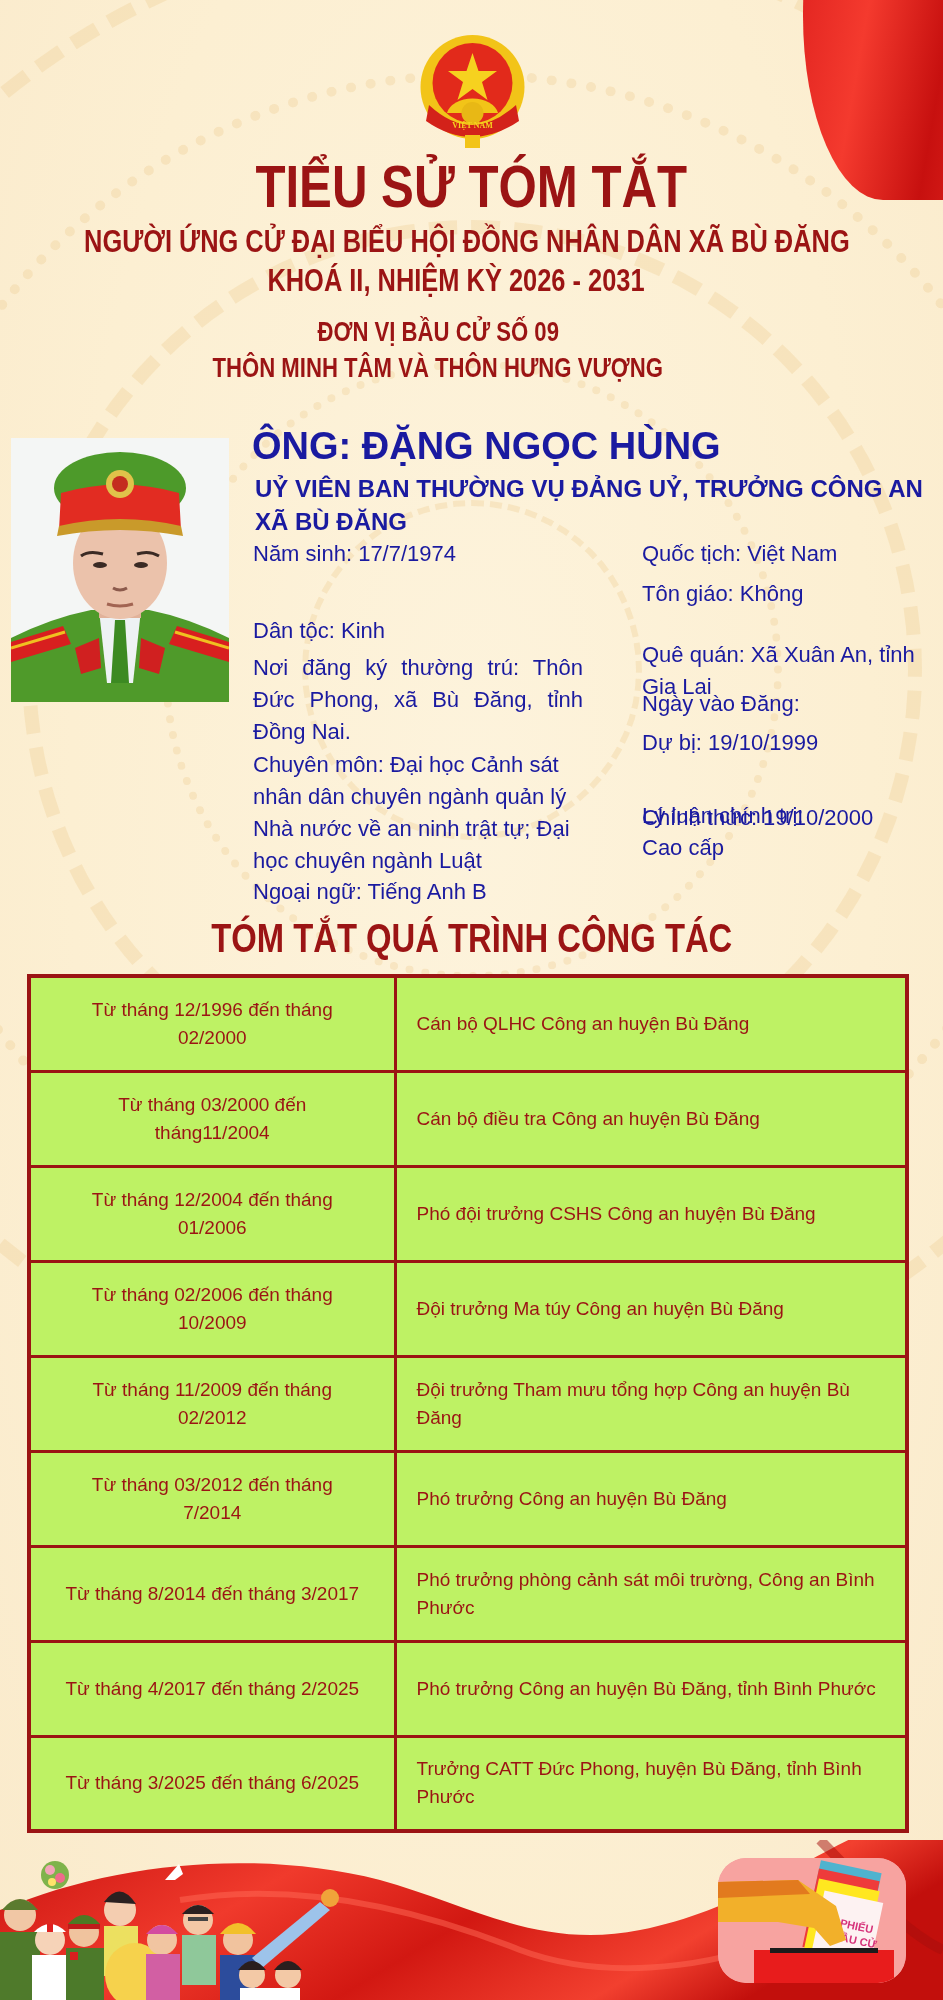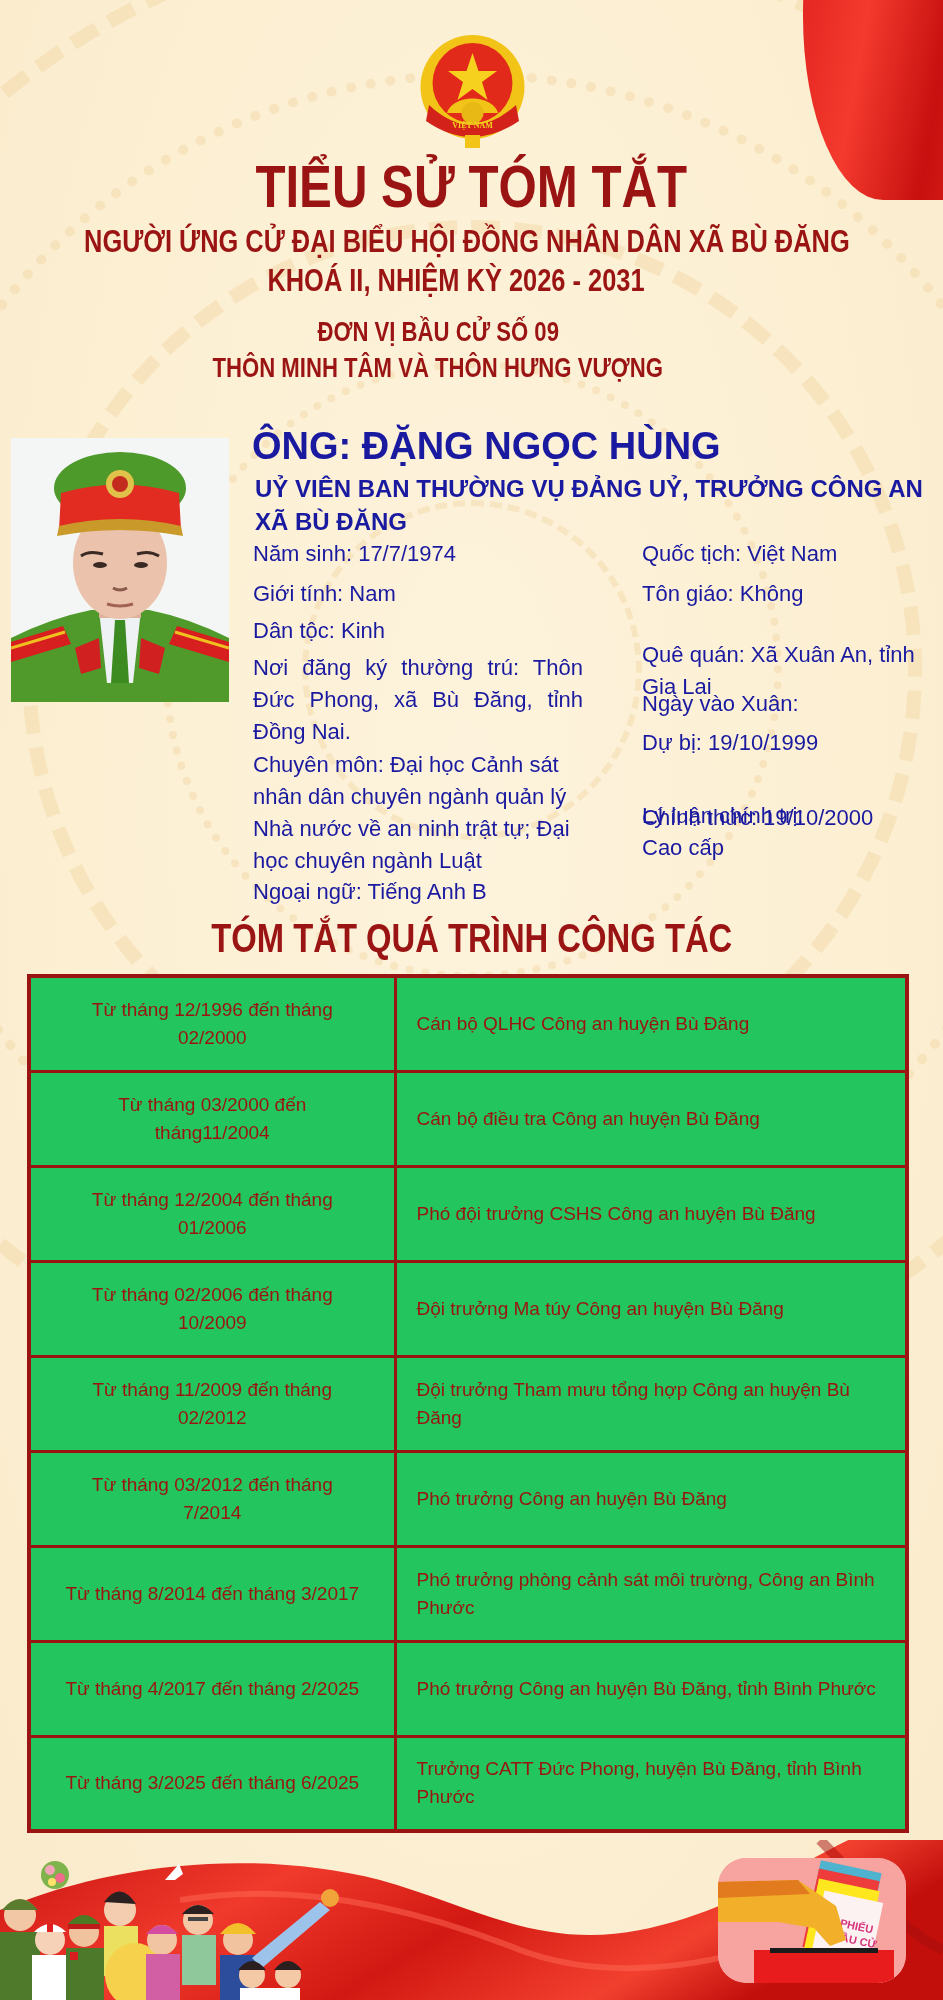--- a/index.html
+++ b/index.html
@@ -68,21 +68,21 @@
     .info-right { left: 642px; width: 295px; }
     .justify { text-align: justify; text-align-last: left; }
 
     .work-title {
       position: absolute; left: 0; width: 943px; top: 912px; text-align: center;
       font-size: 40px; font-weight: bold; color: #9b1414; line-height: 52px;
     }
 
     table.work {
       position: absolute; left: 27px; top: 974px; width: 882px; height: 858px;
-      border-collapse: collapse; background: #22c55e;
+      border-collapse: collapse; background: #bef264;
       border: 4px solid #9b1414;
       table-layout: fixed;
     }
     table.work td {
       border: 3px solid #9b1414; color: #9b1414; font-size: 19px; line-height: 28px;
       vertical-align: middle; height: 95px;
     }
     table.work td.period { width: 366px; text-align: center; padding: 0 30px; }
     table.work td.role { text-align: left; padding: 0 24px 0 20px; }
 
@@ -259,30 +259,29 @@
       <path d="M48,88 Q109,74 170,88 L172,98 Q109,86 46,98 Z" fill="#c99a2a"></path>
       <circle cx="109" cy="46" r="14" fill="#e0c24a"></circle>
       <circle cx="109" cy="46" r="8" fill="#c42b1f"></circle>
     </svg>
   </div>
 
   <div class="name">ÔNG: ĐẶNG NGỌC HÙNG</div>
   <div class="position">UỶ VIÊN BAN THƯỜNG VỤ ĐẢNG UỶ, TRƯỞNG CÔNG AN XÃ BÙ ĐĂNG</div>
 
   <div class="info info-left" style="top:538px;">Năm sinh: 17/7/1974</div>
-  <div class="info info-left" style="top:578px;">Giới tính: Nam</div>
   <div class="info info-left" style="top:615px;">Dân tộc: Kinh</div>
   <div class="info info-left justify" style="top:652px; width:330px;">Nơi đăng ký thường trú: Thôn Đức Phong, xã Bù Đăng, tỉnh Đồng Nai.</div>
   <div class="info info-left" style="top:749px; width:345px;">Chuyên môn: Đại học Cảnh sát nhân dân chuyên ngành quản lý Nhà nước về an ninh trật tự; Đại học chuyên ngành Luật</div>
   <div class="info info-left" style="top:876px;">Ngoại ngữ: Tiếng Anh B</div>
 
   <div class="info info-right" style="top:538px;">Quốc tịch: Việt Nam</div>
   <div class="info info-right" style="top:578px;">Tôn giáo: Không</div>
   <div class="info info-right" style="top:639px;">Quê quán: Xã Xuân An, tỉnh Gia Lai</div>
-  <div class="info info-right bold" style="top:688px;">Ngày vào Xuân:</div>
+  <div class="info info-right bold" style="top:688px;">Ngày vào Đăng:</div>
   <div class="info info-right" style="top:727px;">Dự bị: 19/10/1999</div>
   <div class="info info-right" style="top:759px;margin-top:43px;">Chính thức: 19/10/2000</div>
   <div class="info info-right bold" style="top:800px;">Lý luận chính trị:</div>
   <div class="info info-right" style="top:832px;">Cao cấp</div>
 
   <div class="work-title"><span class="narrow">TÓM TẮT QUÁ TRÌNH CÔNG TÁC</span></div>
 
   <table class="work">
     <tbody>
       <tr>

